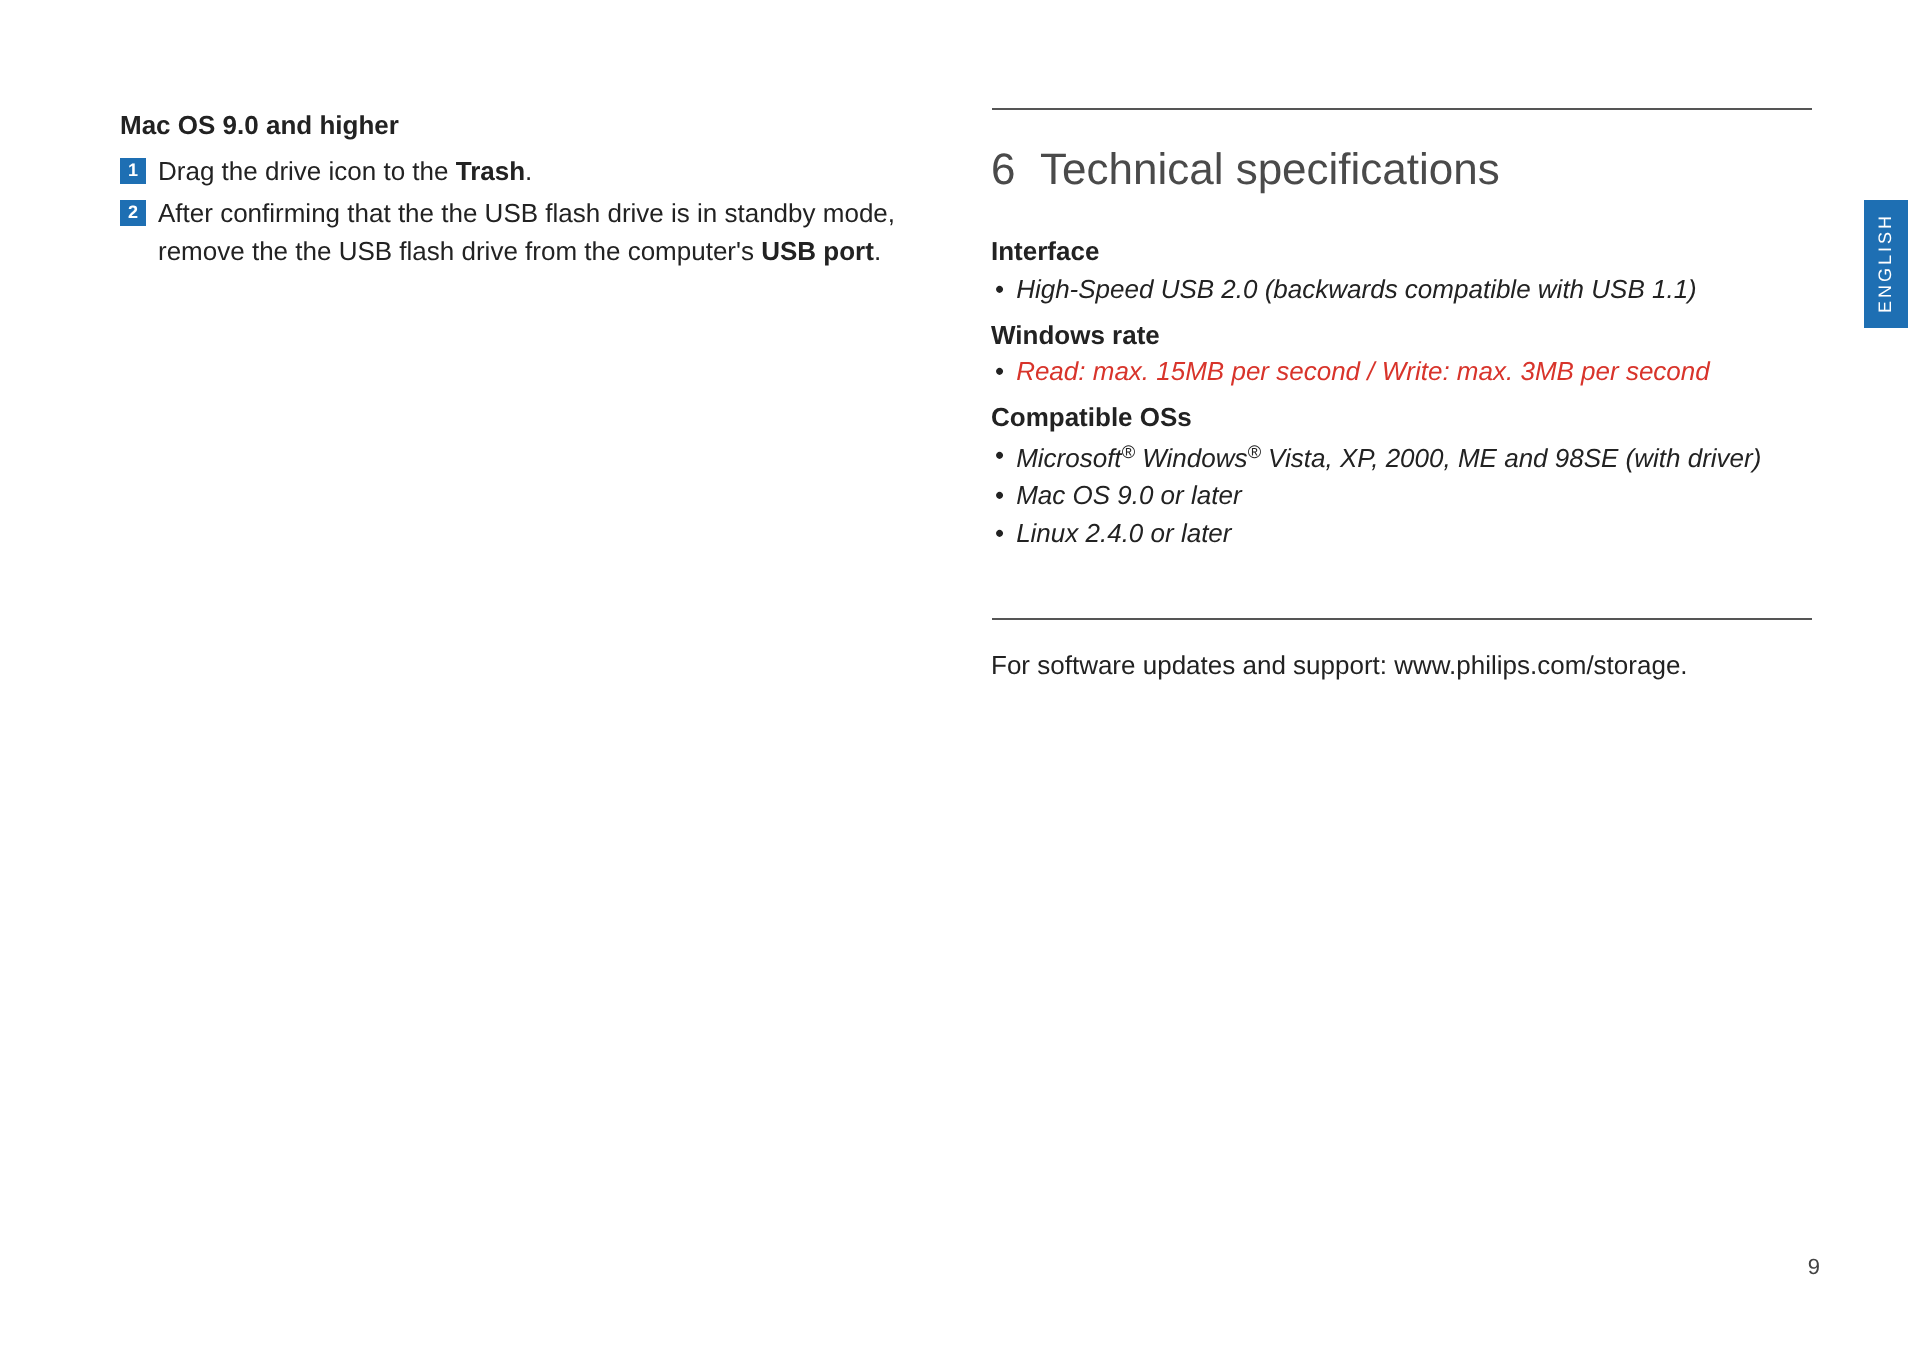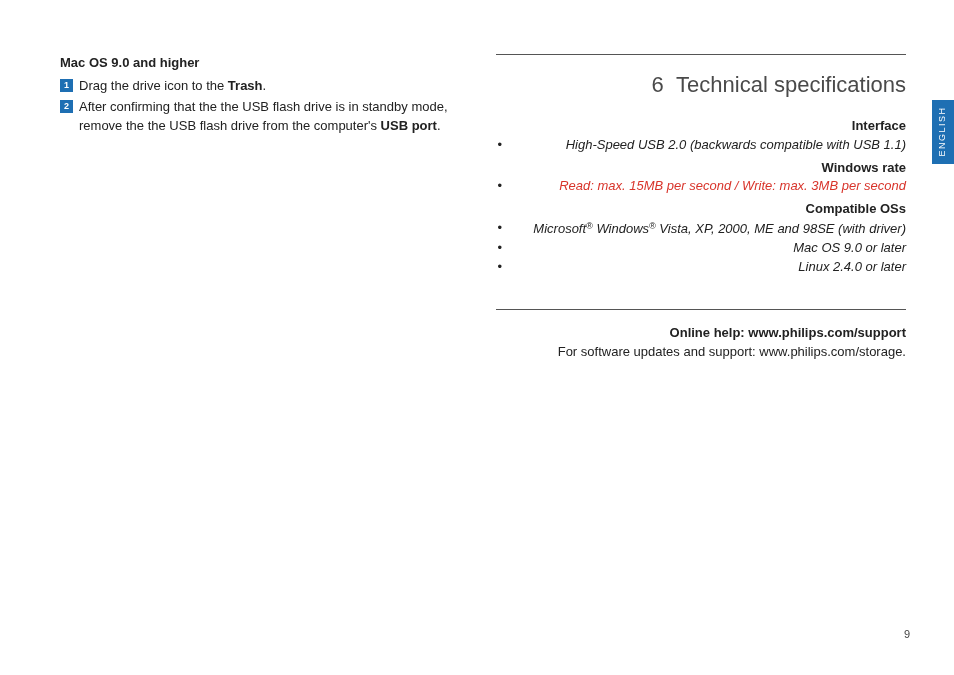--- a/index.html
+++ b/index.html
@@ -79,21 +79,21 @@
   .red { color: #d8342b; }
   .sub-note {
     margin-left: 12px;
   }
   sup {
     font-size: 0.7em;
     vertical-align: super;
     position: relative;
     top: 0.1em;
   }
-  .section-block { margin-bottom: 32px; text-align: right; }
+  .section-block { margin-bottom: 32px; }
   .lang-tab {
     position: absolute;
     right: 0;
     top: 100px;
     width: 22px;
     height: 64px;
     background: #1e6fb3;
     color: #fff;
     display: flex;
     align-items: center;
@@ -174,21 +174,20 @@
         </div>
         <div class="bullet-item">
           <span class="bullet-dot">•</span>
           <span class="bullet-text">Linux 2.4.0 or later</span>
         </div>
       </div>
     </div>
 
     <div class="section-block">
       <hr class="hr">
-      <div class="spec-label">Online help: www.philips.com/support</div>
       <div>For software updates and support: www.philips.com/storage.</div>
     </div>
 
   </div>
 </div>
 
 <div class="lang-tab">
   <span>ENGLISH</span>
 </div>
 

